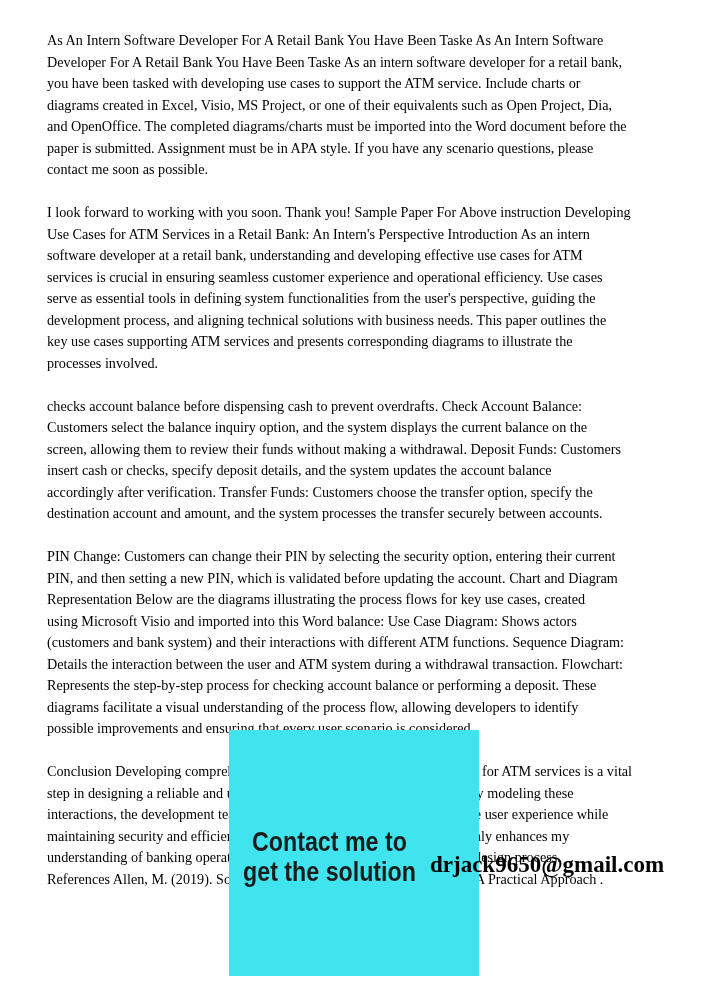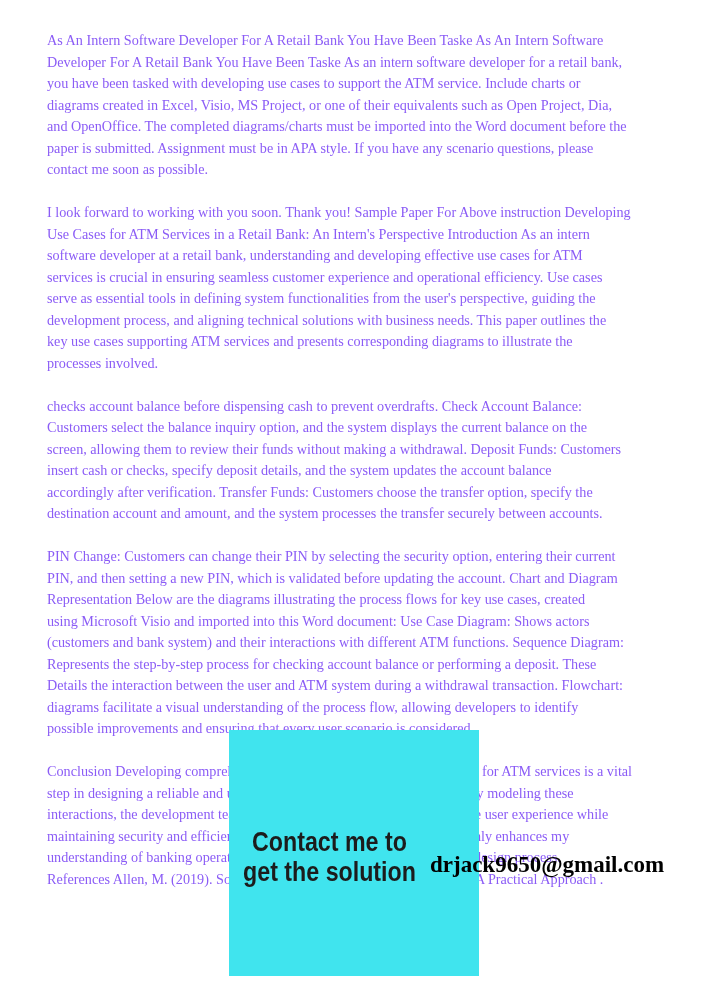--- a/index.html
+++ b/index.html
@@ -48,21 +48,21 @@
     font-family:"Liberation Serif", serif;
     font-weight:700;
     font-size:23px;
     color:#000000;
     white-space:nowrap;
   }
 </style>
 </head>
 <body style="background: rgb(255, 255, 255);">
 
-<div class="doc" style="color: #8b5cf6;">
+<div class="doc" style="color: #000000;">
     <div class="para">
       <div class="line">As An Intern Software Developer For A Retail Bank You Have Been Taske As An Intern Software</div>
       <div class="line">Developer For A Retail Bank You Have Been Taske As an intern software developer for a retail bank,</div>
       <div class="line">you have been tasked with developing use cases to support the ATM service. Include charts or</div>
       <div class="line">diagrams created in Excel, Visio, MS Project, or one of their equivalents such as Open Project, Dia,</div>
       <div class="line">and OpenOffice. The completed diagrams/charts must be imported into the Word document before the</div>
       <div class="line">paper is submitted. Assignment must be in APA style. If you have any scenario questions, please</div>
       <div class="line">contact me soon as possible.</div>
     </div>
     <div class="para">
@@ -80,24 +80,24 @@
       <div class="line">Customers select the balance inquiry option, and the system displays the current balance on the</div>
       <div class="line">screen, allowing them to review their funds without making a withdrawal. Deposit Funds: Customers</div>
       <div class="line">insert cash or checks, specify deposit details, and the system updates the account balance</div>
       <div class="line">accordingly after verification. Transfer Funds: Customers choose the transfer option, specify the</div>
       <div class="line">destination account and amount, and the system processes the transfer securely between accounts.</div>
     </div>
     <div class="para">
       <div class="line">PIN Change: Customers can change their PIN by selecting the security option, entering their current</div>
       <div class="line">PIN, and then setting a new PIN, which is validated before updating the account. Chart and Diagram</div>
       <div class="line">Representation Below are the diagrams illustrating the process flows for key use cases, created</div>
-      <div class="line">using Microsoft Visio and imported into this Word document: Use Case Diagram: Shows actors</div>
+      <div class="line">using Microsoft Visio and imported into this Word balance: Use Case Diagram: Shows actors</div>
       <div class="line">(customers and bank system) and their interactions with different ATM functions. Sequence Diagram:</div>
+      <div class="line">Details the interaction between the user and ATM system during a withdrawal transaction. Flowchart:</div>
       <div class="line">Represents the step-by-step process for checking account balance or performing a deposit. These</div>
-      <div class="line">Details the interaction between the user and ATM system during a withdrawal transaction. Flowchart:</div>
       <div class="line">diagrams facilitate a visual understanding of the process flow, allowing developers to identify</div>
       <div class="line">possible improvements and ensuring that every user scenario is considered.</div>
     </div>
     <div class="para">
       <div class="line">Conclusion Developing comprehensive use cases and well-crafted diagrams for ATM services is a vital</div>
       <div class="line">step in designing a reliable and user-friendly ATM system. By systematically modeling these</div>
       <div class="line">interactions, the development team can reduce friction points and modernize user experience while</div>
       <div class="line">maintaining security and efficiency. Working through this assignment not only enhances my</div>
       <div class="line">understanding of banking operations but also strengthens the entire system design process.</div>
       <div class="line">References Allen, M. (2019). Software development for banking solutions: A Practical Approach .</div>

